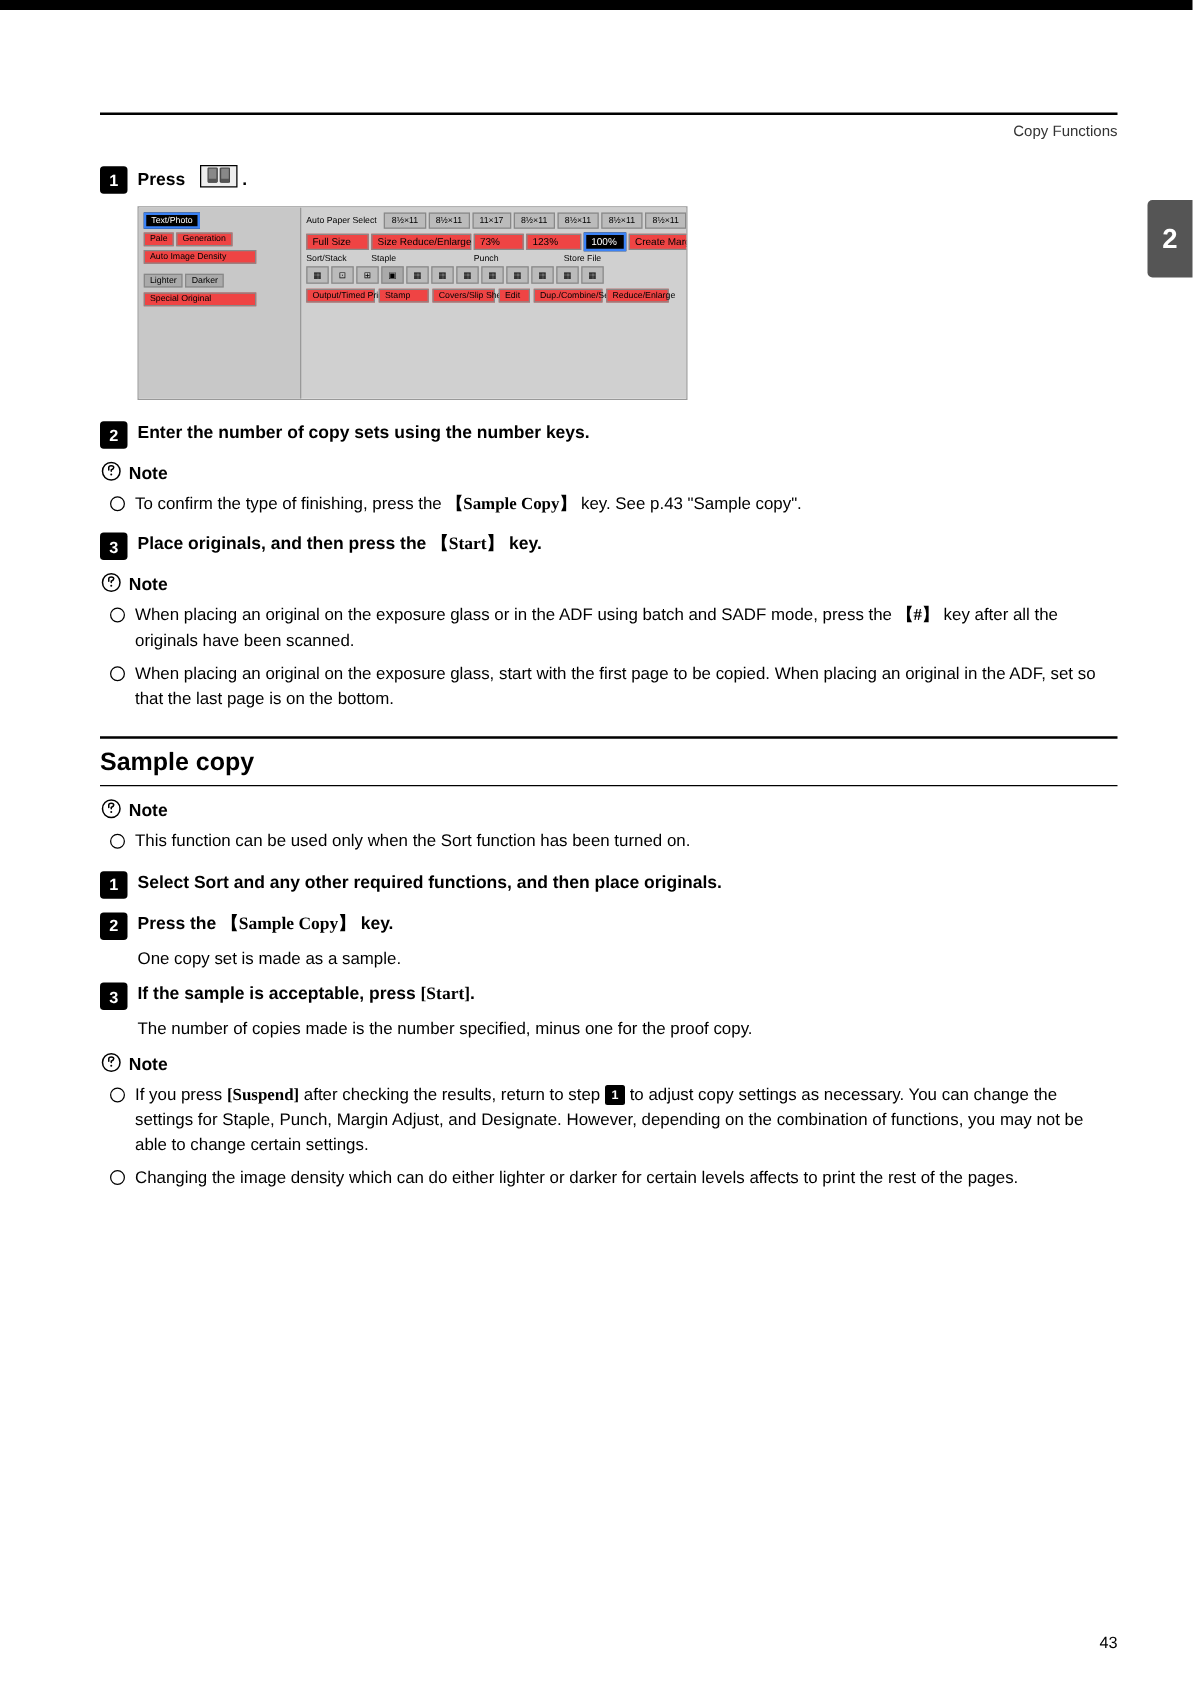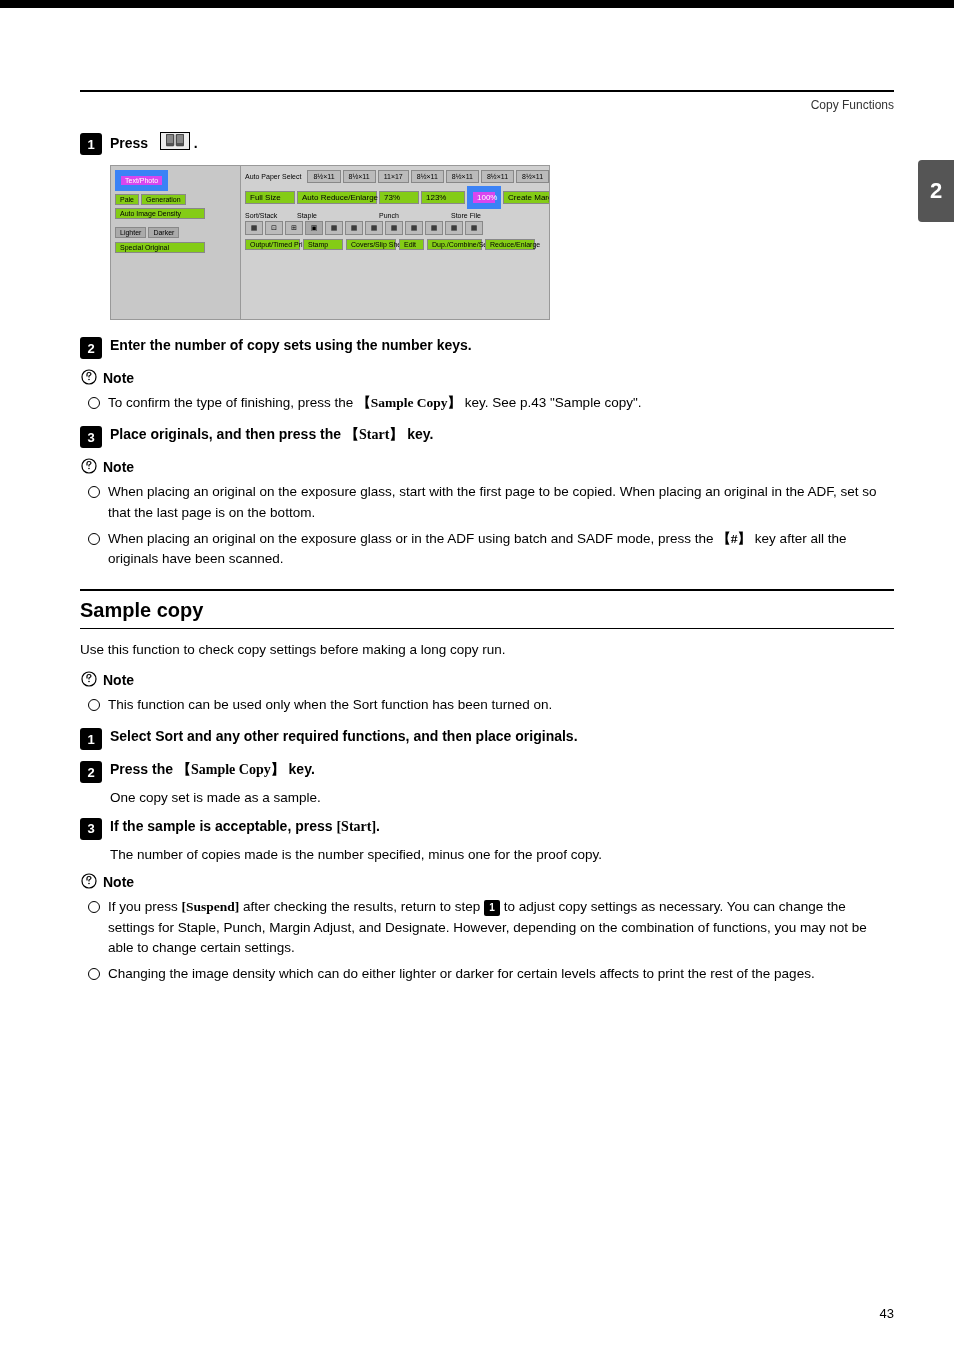--- a/index.html
+++ b/index.html
@@ -115,31 +115,31 @@
     }
 
     .screen-row {
       display: flex;
       align-items: center;
       margin-bottom: 2px;
       gap: 2px;
     }
 
     .screen-btn {
-      background: #84cc16;
+      background: #ef4444;
       border: 1px solid #888;
       padding: 1px 4px;
       font-size: 8px;
       white-space: nowrap;
     }
 
     .screen-btn-dark {
-      background: #d946ef;
+      background: #000000;
       color: #fff;
-      border: 6px solid #3b82f6;
+      border: 2px solid #3b82f6;
       padding: 1px 4px;
       font-size: 8px;
       white-space: nowrap;
     }
 
     .screen-paper-btn {
       background: #bbb;
       border: 1px solid #888;
       padding: 2px 5px;
       font-size: 7px;
@@ -314,21 +314,21 @@
           <span class="screen-paper-btn">8½×11</span>
           <span class="screen-paper-btn">8½×11</span>
           <span class="screen-paper-btn">11×17</span>
           <span class="screen-paper-btn">8½×11</span>
           <span class="screen-paper-btn">8½×11</span>
           <span class="screen-paper-btn">8½×11</span>
           <span class="screen-paper-btn">8½×11</span>
         </div>
         <div class="screen-row" style="margin-bottom:3px;">
           <span class="screen-btn" style="width:50px;">Full Size</span>
-          <span class="screen-btn" style="width:80px;">Auto Reduce/Enlarge</span>
+          <span class="screen-btn" style="width:80px;">Size Reduce/Enlarge</span>
           <span class="screen-btn" style="width:40px;">73%</span>
           <span class="screen-btn" style="width:44px;">123%</span>
           <span class="screen-btn-dark" style="width:34px;">100%</span>
           <span class="screen-btn" style="width:60px;">Create Margin</span>
         </div>
         <div class="screen-row" style="font-size:7px; margin-bottom:2px;">
           <span style="width:50px;">Sort/Stack</span>
           <span style="width:80px;">Staple</span>
           <span style="width:70px;">Punch</span>
           <span style="width:60px;">Store File</span>
@@ -392,33 +392,32 @@
         <svg viewBox="0 0 18 18" width="18" height="18">
           <path d="M9 1 C5 1 2 4 2 8 C2 12 5 15 9 15 C13 15 16 12 16 8 C16 4 13 1 9 1Z" fill="none" stroke="#000" stroke-width="1.2"></path>
           <path d="M7 7 L7 5 C7 4 8 3.5 9 3.5 C10 3.5 11 4 11 5 C11 6 10 6.5 9 7 L9 8" fill="none" stroke="#000" stroke-width="1.2" stroke-linecap="round"></path>
           <circle cx="9" cy="10.5" r="0.8" fill="#000"></circle>
         </svg>
       </span>
       <span>Note</span>
     </div>
     <div class="note-item">
       <span class="note-bullet"></span>
+      <span class="note-item-text">When placing an original on the exposure glass or in the ADF using batch and SADF mode, press the <span class="bold-text">【#】</span> key after all the originals have been scanned.</span>
+    </div>
+    <div class="note-item">
+      <span class="note-bullet"></span>
       <span class="note-item-text">When placing an original on the exposure glass, start with the first page to be copied. When placing an original in the ADF, set so that the last page is on the bottom.</span>
-    </div>
-    <div class="note-item">
-      <span class="note-bullet"></span>
-      <span class="note-item-text">When placing an original on the exposure glass or in the ADF using batch and SADF mode, press the <span class="bold-text">【#】</span> key after all the originals have been scanned.</span>
     </div>
   </div>
 
   <div class="section-divider"></div>
   <div class="section-title">Sample copy</div>
   <div class="section-divider-thin"></div>
 
-  <div class="body-text">Use this function to check copy settings before making a long copy run.</div>
 
   <div class="note-section">
     <div class="note-title">
       <span class="note-icon">
         <svg viewBox="0 0 18 18" width="18" height="18">
           <path d="M9 1 C5 1 2 4 2 8 C2 12 5 15 9 15 C13 15 16 12 16 8 C16 4 13 1 9 1Z" fill="none" stroke="#000" stroke-width="1.2"></path>
           <path d="M7 7 L7 5 C7 4 8 3.5 9 3.5 C10 3.5 11 4 11 5 C11 6 10 6.5 9 7 L9 8" fill="none" stroke="#000" stroke-width="1.2" stroke-linecap="round"></path>
           <circle cx="9" cy="10.5" r="0.8" fill="#000"></circle>
         </svg>
       </span>

